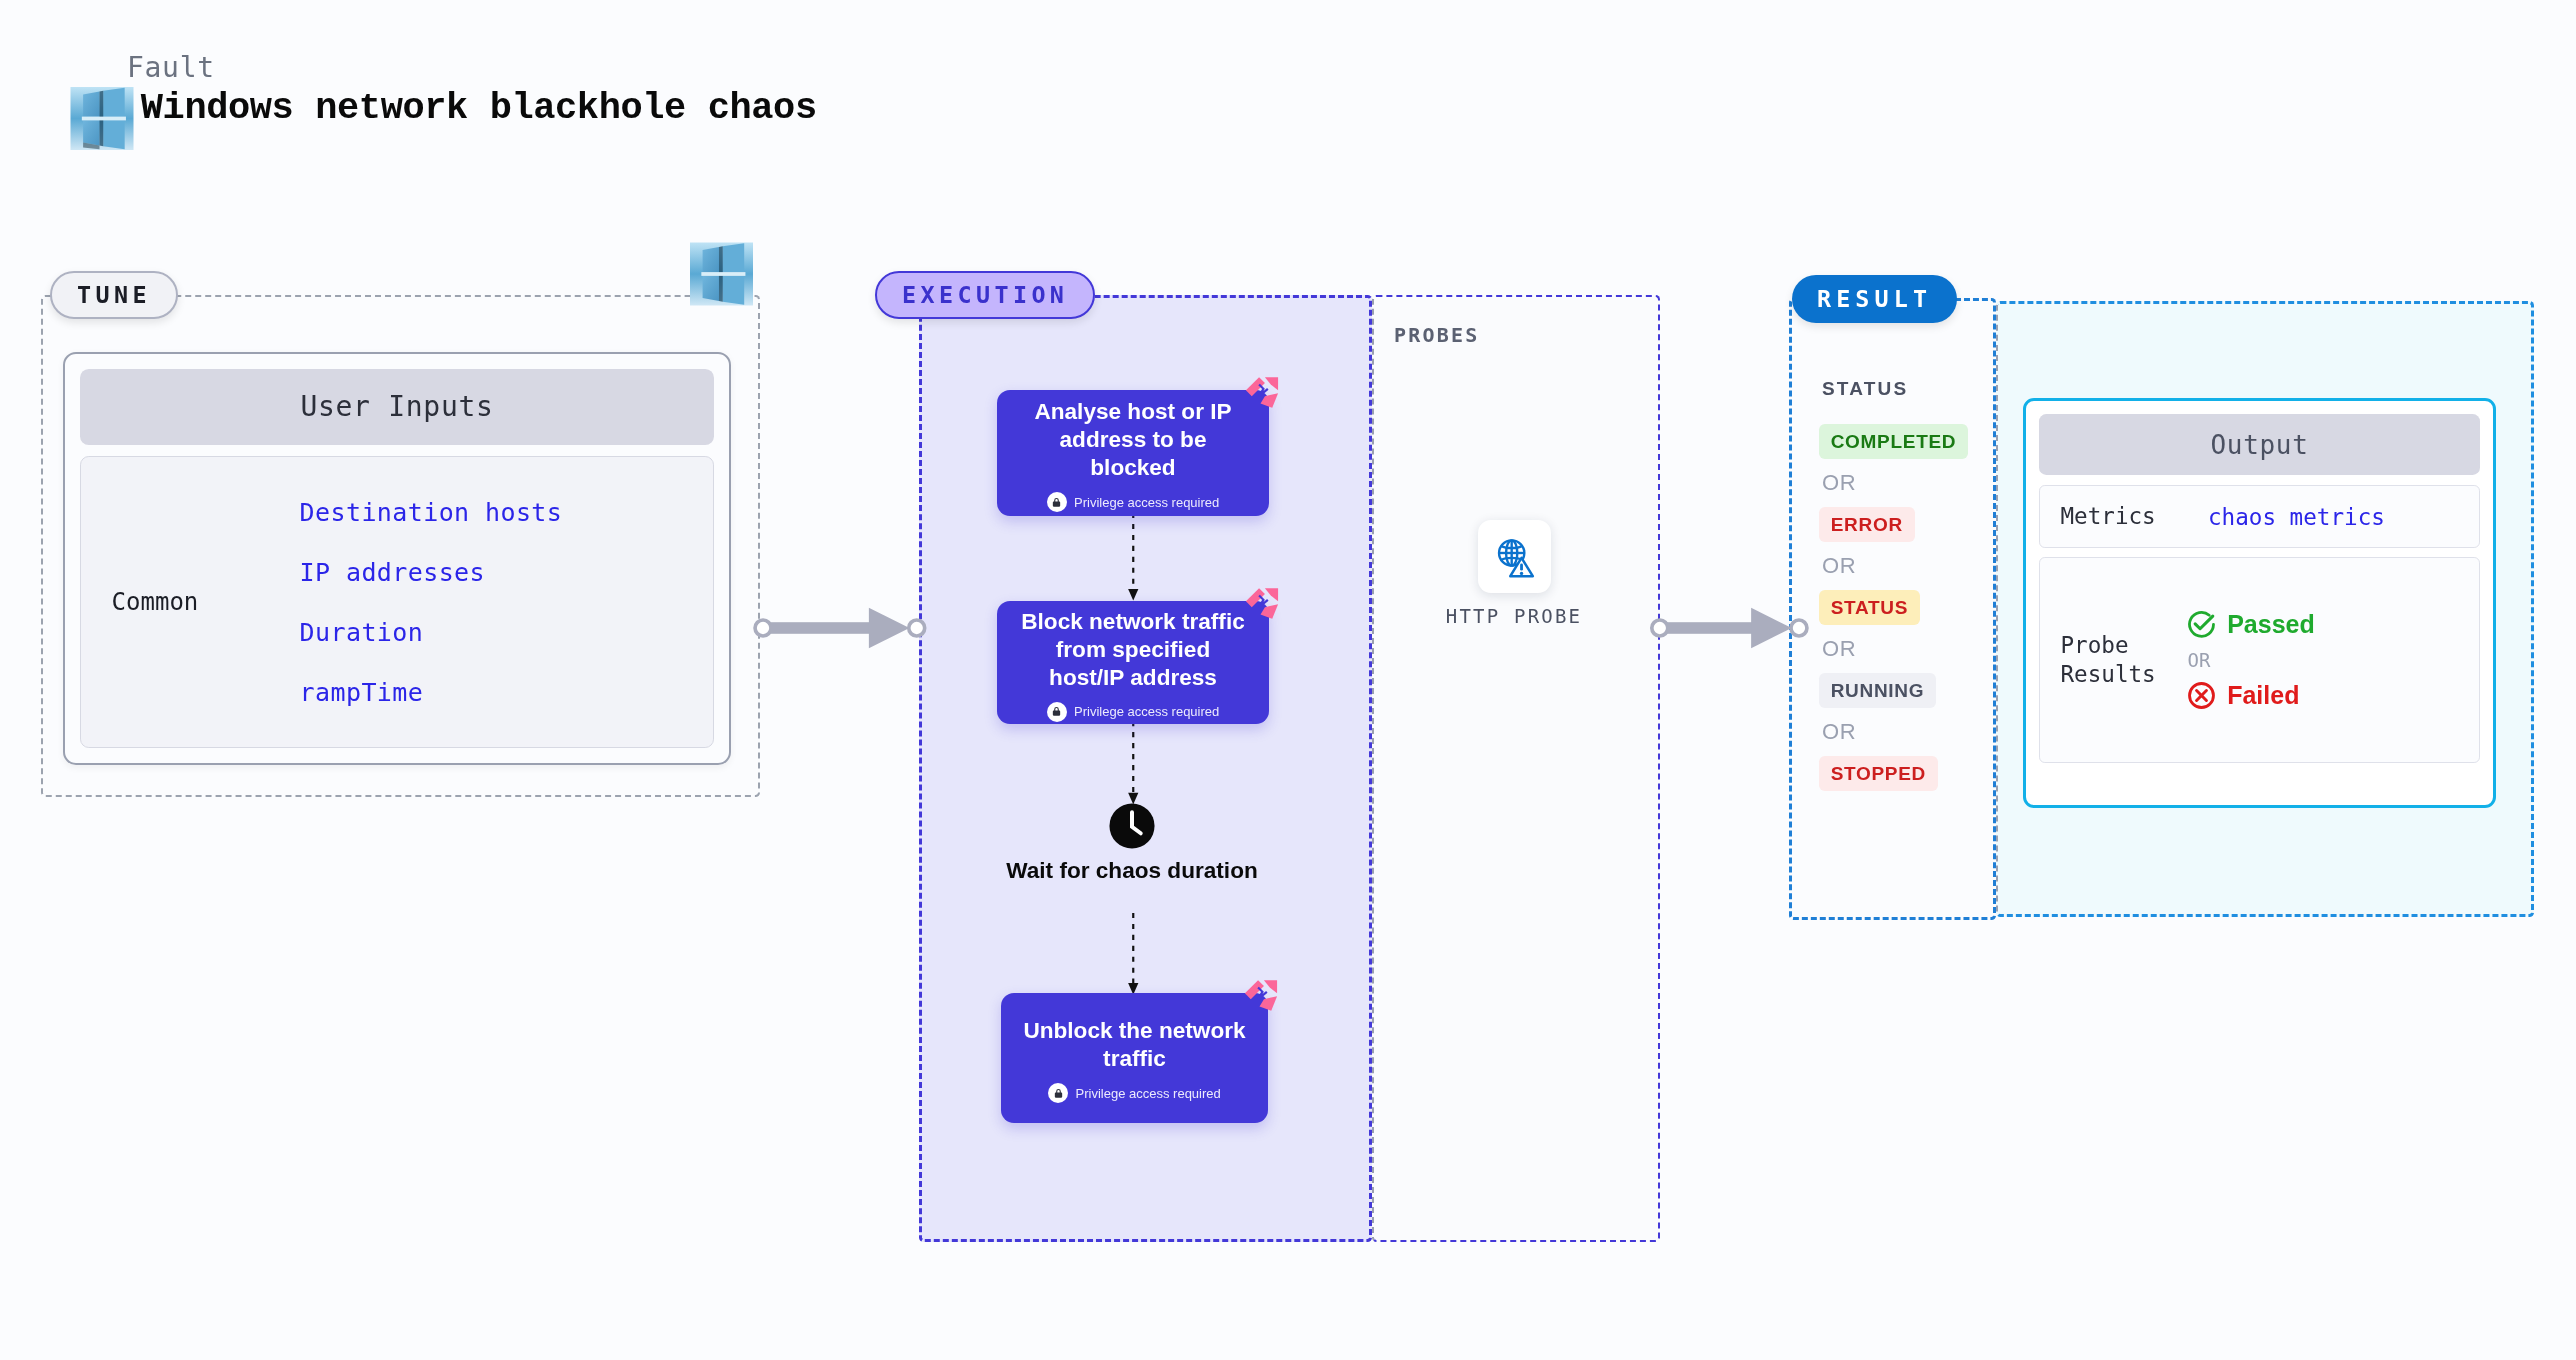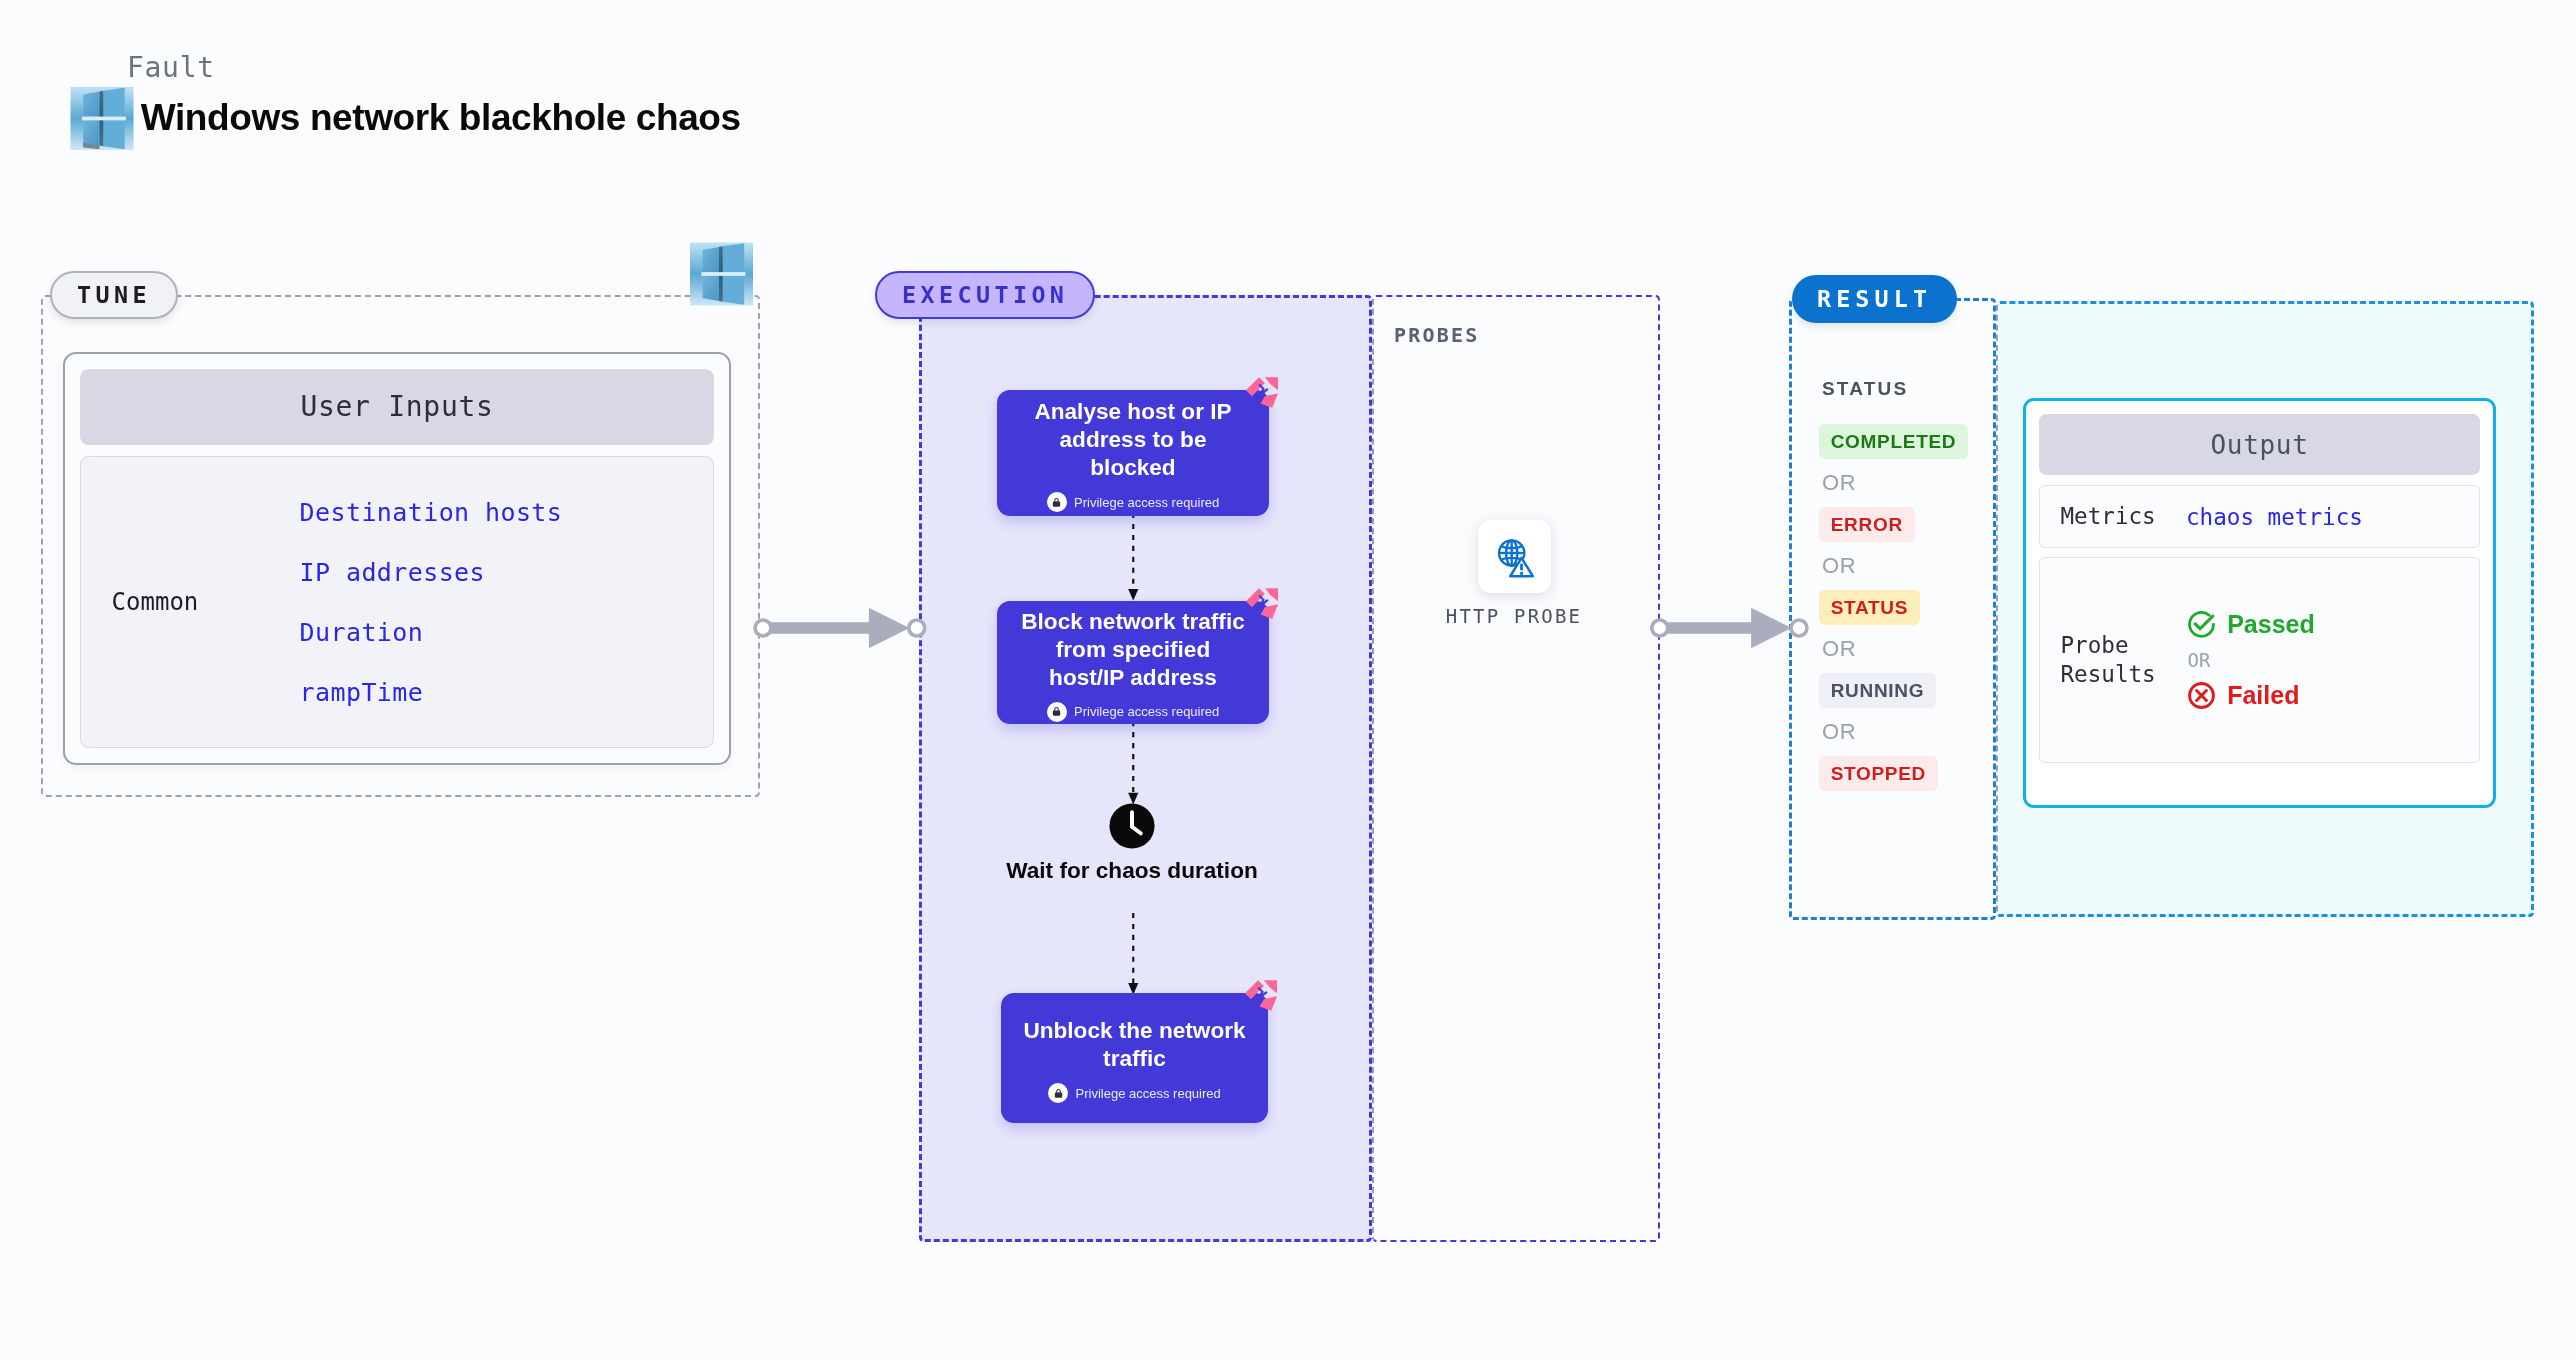--- a/index.html
+++ b/index.html
@@ -17,21 +17,21 @@
 
   
   #header { position: absolute; left: 69px; top: 51px; }
   #fault-label {
     font-family: "DejaVu Sans Mono", monospace;
     font-size: 28px;
     color: #6b7280;
     letter-spacing: 0.7px;
     margin-left: 58px;
   }
-  #header-row { display: flex; align-items: center; margin-top: 2.9px; }
+  #header-row { display: flex; align-items: flex-start; margin-top: 2.9px; font-family: Liberation Mono, monospace; }
   #win-logo-big { width: 66px; height: 63px; flex: none; margin-right: 5.8px; }
   #fault-title {
     font-size: 37px;
     font-weight: bold;
     color: #0a0a0a;
     letter-spacing: -0.4px;
     white-space: nowrap;
   }
 
   
@@ -310,21 +310,21 @@
     color: #4b5162;
     letter-spacing: 0.7px;
   }
   #metrics-row {
     margin-top: 10.2px;
     height: 63px;
     box-sizing: border-box;
     border: 1.5px solid #dfe1ea;
     border-radius: 5.8px;
     background: #fbfcfe;
-    display: flex; align-items: center;
+    display: flex; align-items: center; gap: 22px;
   }
   .out-key {
     width: 146px;
     padding-left: 20.5px;
     box-sizing: border-box;
     font-family: "DejaVu Sans Mono", monospace;
     font-size: 22.6px;
     color: #2c2f3a;
     line-height: 1.3;
   }

